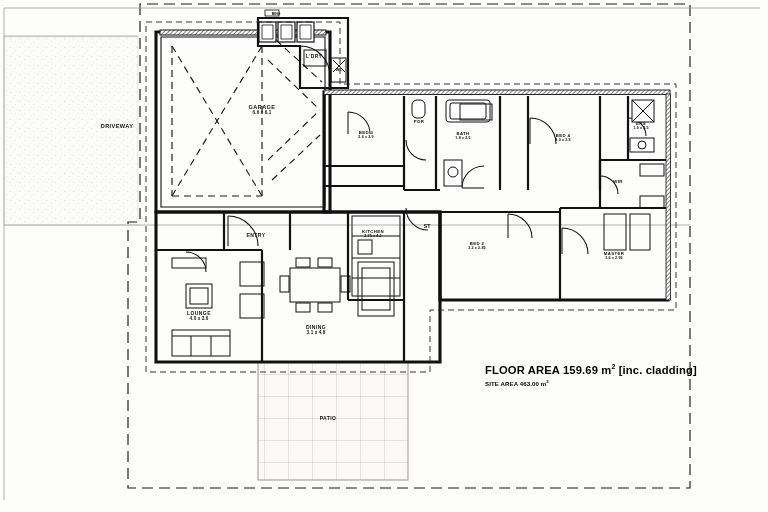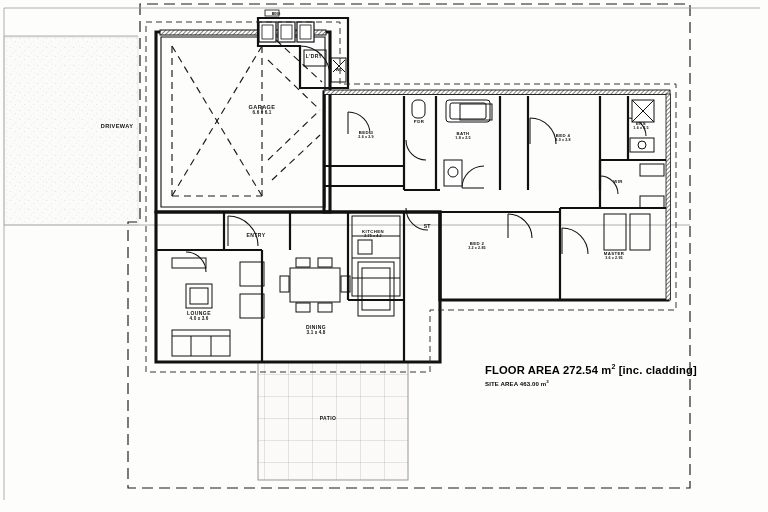--- a/index.html
+++ b/index.html
@@ -392,17 +392,17 @@
     <span class="nm">PATIO</span>
   </div>
 
   <div class="st-label" style="left:427px; top:226px;">ST</div>
 
   <div class="st-label" style="left:276px; top:14px; font-size:3.6px;">BINS</div>
 
   <div class="st-label" style="left:339px; top:70px; font-size:3.8px;">WC</div>
 
   <div class="area-block">
-    <div class="area-main"><span>FLOOR AREA 272.54 m</span><span class="sup">2</span><span> [inc. cladding]</span></div>
+    <div class="area-main"><span>FLOOR AREA 159.69 m</span><span class="sup">2</span><span> [inc. cladding]</span></div>
     <div class="area-sub"><span>SITE AREA 463.00 m</span><span class="sup">3</span></div>
   </div>
 
 </div>
 
 </body></html>

